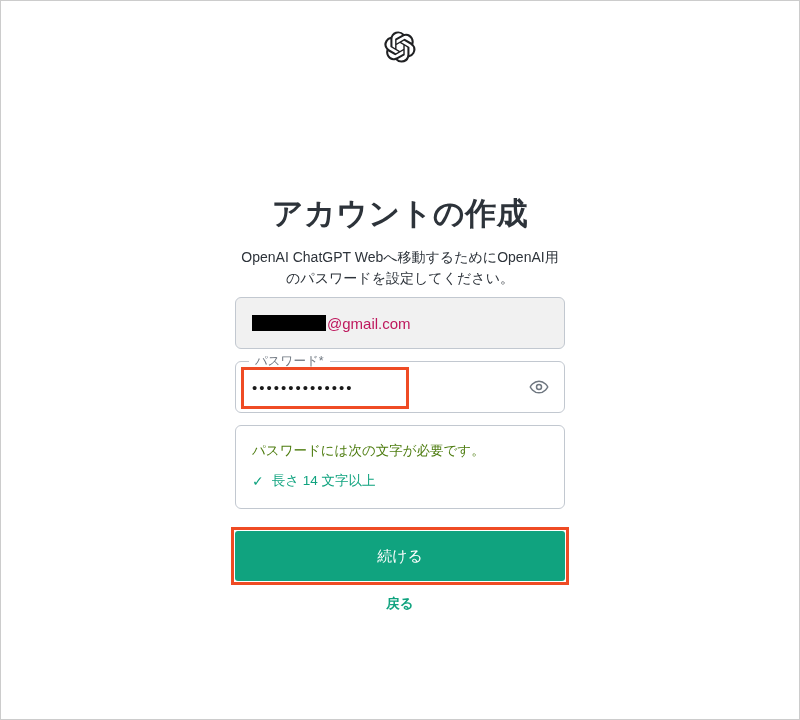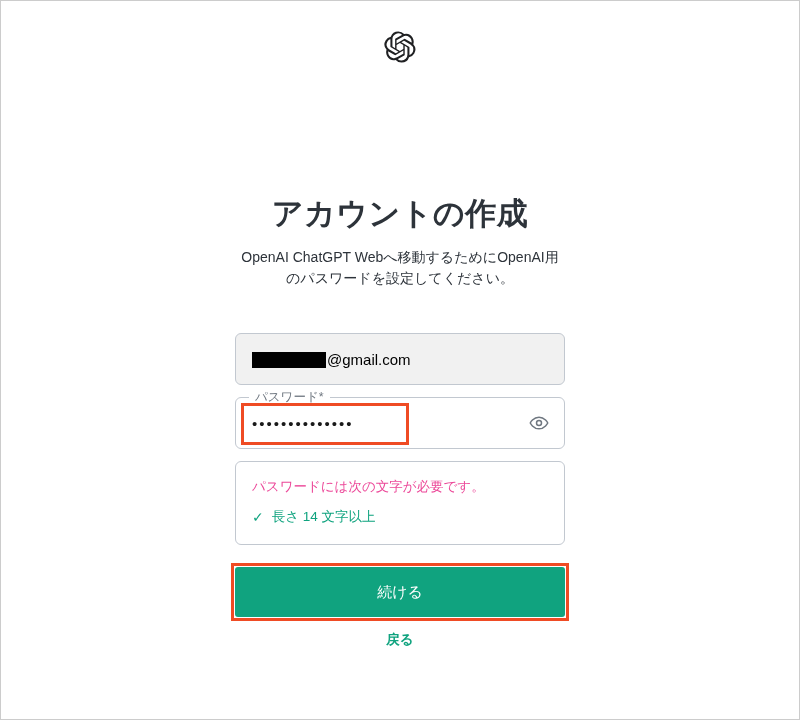--- a/index.html
+++ b/index.html
@@ -34,39 +34,39 @@
       color: #2d333a;
       letter-spacing: 0.5px;
       text-align: right;
       margin-bottom: 12px;
     }
     p.subtitle {
       font-size: 14px;
       color: #2d333a;
       text-align: center;
       line-height: 1.5;
-      margin-bottom: 44px;
+      margin-bottom: 8px;
       padding: 0 4px;
     }
     .field-email {
       width: 100%;
       height: 52px;
       border: 1px solid #c2c8d0;
       border-radius: 6px;
       background: #f1f1f1;
       display: flex;
       align-items: center;
       padding: 0 16px;
       margin-bottom: 12px;
     }
     .email-content {
       display: flex;
-      align-items: flex-end;
+      align-items: flex-start;
       font-size: 15px;
-      color: #000000;
+      color: #be185d;
     }
     .redact {
       display: inline-block;
       width: 74px;
       height: 16px;
       background: #000;
       margin-right: 1px;
     }
     .field-password-wrap {
       width: 100%;
@@ -121,21 +121,21 @@
     }
     .rules-box {
       width: 100%;
       border: 1px solid #c2c8d0;
       border-radius: 6px;
       padding: 16px 16px 18px;
       margin-bottom: 22px;
     }
     .rules-heading {
       font-size: 13.5px;
-      color: #ec4899;
+      color: #4d7c0f;
       margin-bottom: 12px;
     }
     .rule-row {
       display: flex;
       align-items: center;
       gap: 8px;
       font-size: 13.5px;
       color: #10a37f;
     }
     .rule-row .check {

